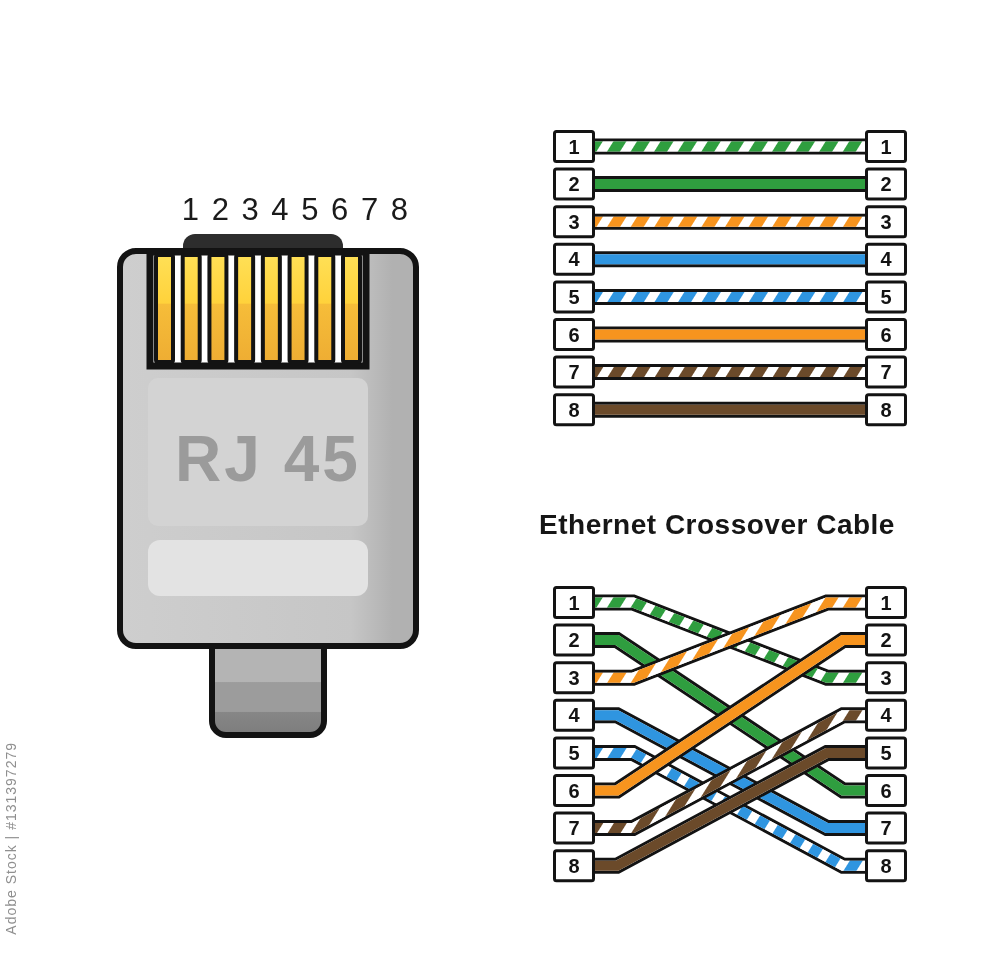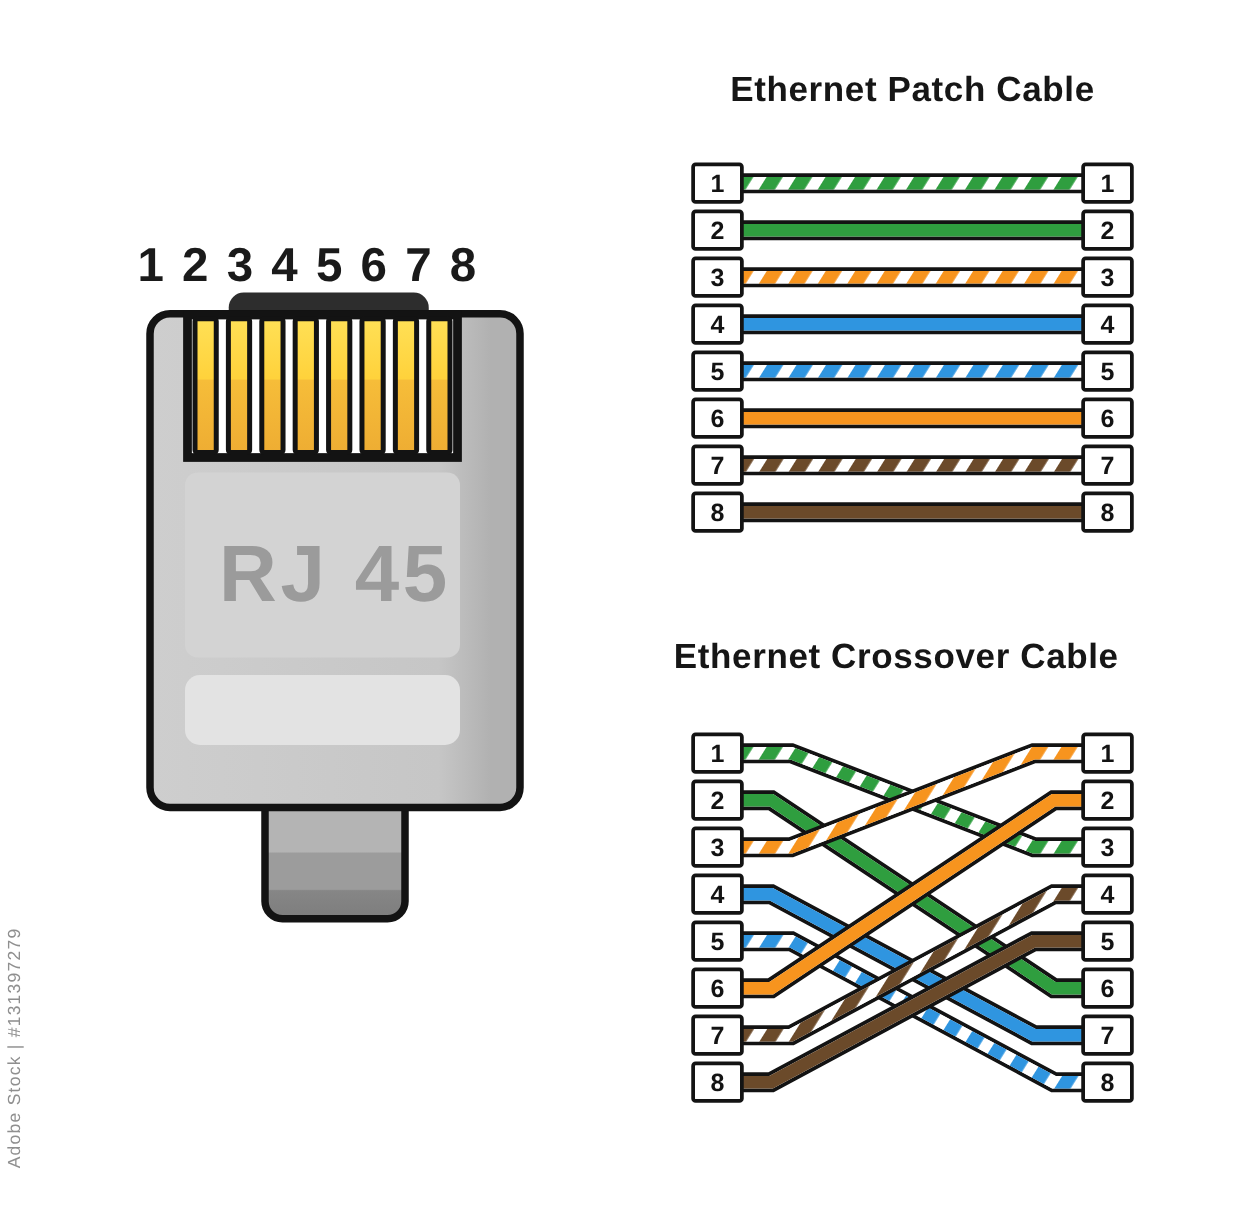--- a/index.html
+++ b/index.html
@@ -8,21 +8,21 @@
     font-family:"Liberation Sans", sans-serif;
   }
   .stage{position:absolute;inset:0;}
   .watermark{
     position:absolute;left:3px;bottom:34px;
     writing-mode:vertical-rl;transform:rotate(180deg);
     font-size:14px;color:#8f8f8f;letter-spacing:1px;white-space:nowrap;
   }
   .pin-numbers{
     position:absolute;left:110px;top:192px;width:300px;
-    text-align:left;font-size:38px;font-weight:bold;color:#1a1a1a;
+    text-align:right;font-size:31px;font-weight:normal;color:#1a1a1a;
     letter-spacing:2px;
   }
   .rj45-svg{position:absolute;left:108px;top:228px;}
   .cable-title{
     position:absolute;width:358px;text-align:center;
     font-size:28px;font-weight:bold;color:#161616;letter-spacing:0.5px;
   }
   #patch-title{left:551px;top:56px;}
   #xover-title{left:538px;top:509px;}
   .cable-svg{position:absolute;width:358px;height:302px;}
@@ -80,21 +80,20 @@
         <rect x="128.14" y="27" width="17" height="107" rx="2" fill="url(#gPin)" stroke="#131313" stroke-width="4"></rect>
         <rect x="154.86" y="27" width="17" height="107" rx="2" fill="url(#gPin)" stroke="#131313" stroke-width="4"></rect>
         <rect x="181.57" y="27" width="17" height="107" rx="2" fill="url(#gPin)" stroke="#131313" stroke-width="4"></rect>
         <rect x="208.29" y="27" width="17" height="107" rx="2" fill="url(#gPin)" stroke="#131313" stroke-width="4"></rect>
         <rect x="235.00" y="27" width="17" height="107" rx="2" fill="url(#gPin)" stroke="#131313" stroke-width="4"></rect>
       </g>
 
     <text x="160" y="253" text-anchor="middle" font-size="64" font-weight="bold" letter-spacing="3" fill="#9b9b9b" font-family="&quot;Liberation Sans&quot;, sans-serif">RJ 45</text>
   </svg>
 
-  <div class="cable-title" id="patch-title">Ethernet Patch Cable</div>
   <svg class="cable-svg" id="patch-svg" viewBox="0 0 358 302">
       <defs>
         <pattern id="pa-green" width="20" height="14" patternUnits="userSpaceOnUse" patternTransform="rotate(32)">
           <rect width="20" height="14" fill="#ffffff"></rect>
           <rect width="11" height="14" fill="#2f9e3f"></rect>
         </pattern>
         <pattern id="pa-orange" width="20" height="14" patternUnits="userSpaceOnUse" patternTransform="rotate(32)">
           <rect width="20" height="14" fill="#ffffff"></rect>
           <rect width="11" height="14" fill="#f7941e"></rect>
         </pattern>

